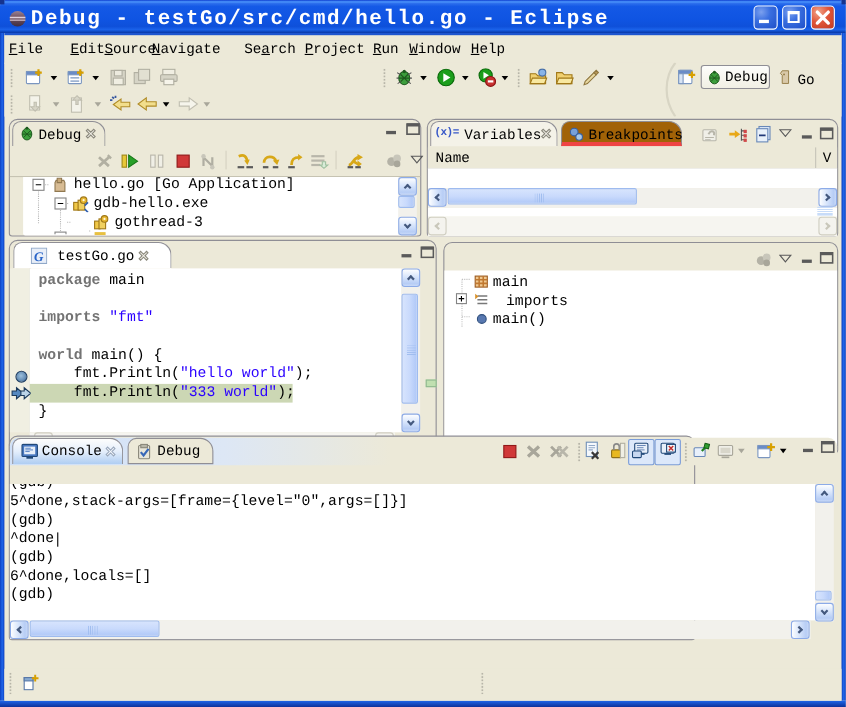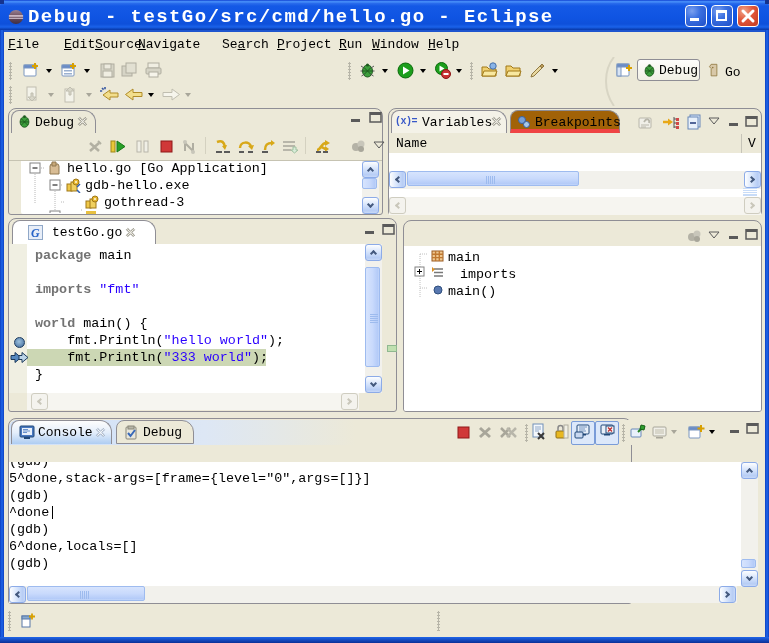--- a/index.html
+++ b/index.html
@@ -512,21 +512,21 @@
       </svg>
   <svg class="abs" style="left:27px;top:37px" width="15" height="14" viewBox="0 0 15 14">
         <circle cx="7" cy="7" r="4" fill="#5878b0" stroke="#30507e"></circle>
       </svg>
   <div class="abs code" style="left:44px;top:3px">main</div>
   <div class="abs code" style="left:56px;top:20px">imports</div>
   <div class="abs code" style="left:44px;top:37px">main()</div>
  </div>
 </div>
 
-<div class="abs panel" id="consolepanel" style="left:8px;top:418px;width:624px;height:186px">
+<div class="abs panel" id="consolepanel" style="left:8px;top:396px;width:624px;height:186px">
  <div class="abs" style="left:0px;top:1px;width:752px;height:25px;background:linear-gradient(90deg,#cfe0f8 0%,#dde7f5 26%,#ece9d8 46%);border-radius:8px 8px 0 0"></div>
  <div class="tab" style="left:2px;top:1px;width:101px;height:24px;background:linear-gradient(180deg,#fdfdfc 0%,#e4eefb 50%,#aecdf2 100%)">
   <svg style="position:absolute;left:7px;top:4px" width="16" height="15" viewBox="0 0 16 15">
         <rect x="1" y="1" width="14" height="11" rx="1" fill="#4878c0" stroke="#204878"></rect>
         <rect x="3" y="3" width="10" height="7" fill="#e8f0fa"></rect>
         <path d="M4 4.5h5M4 6h7M4 7.5h4" stroke="#4878c0" stroke-width="0.8"></path>
         <rect x="5" y="12" width="6" height="2" fill="#204878"></rect>
       </svg>
   <span class="tx" style="left:26px">Console</span>
   <svg class="closex" style="left:83px;top:6px" width="11" height="11" viewBox="0 0 11 11">

